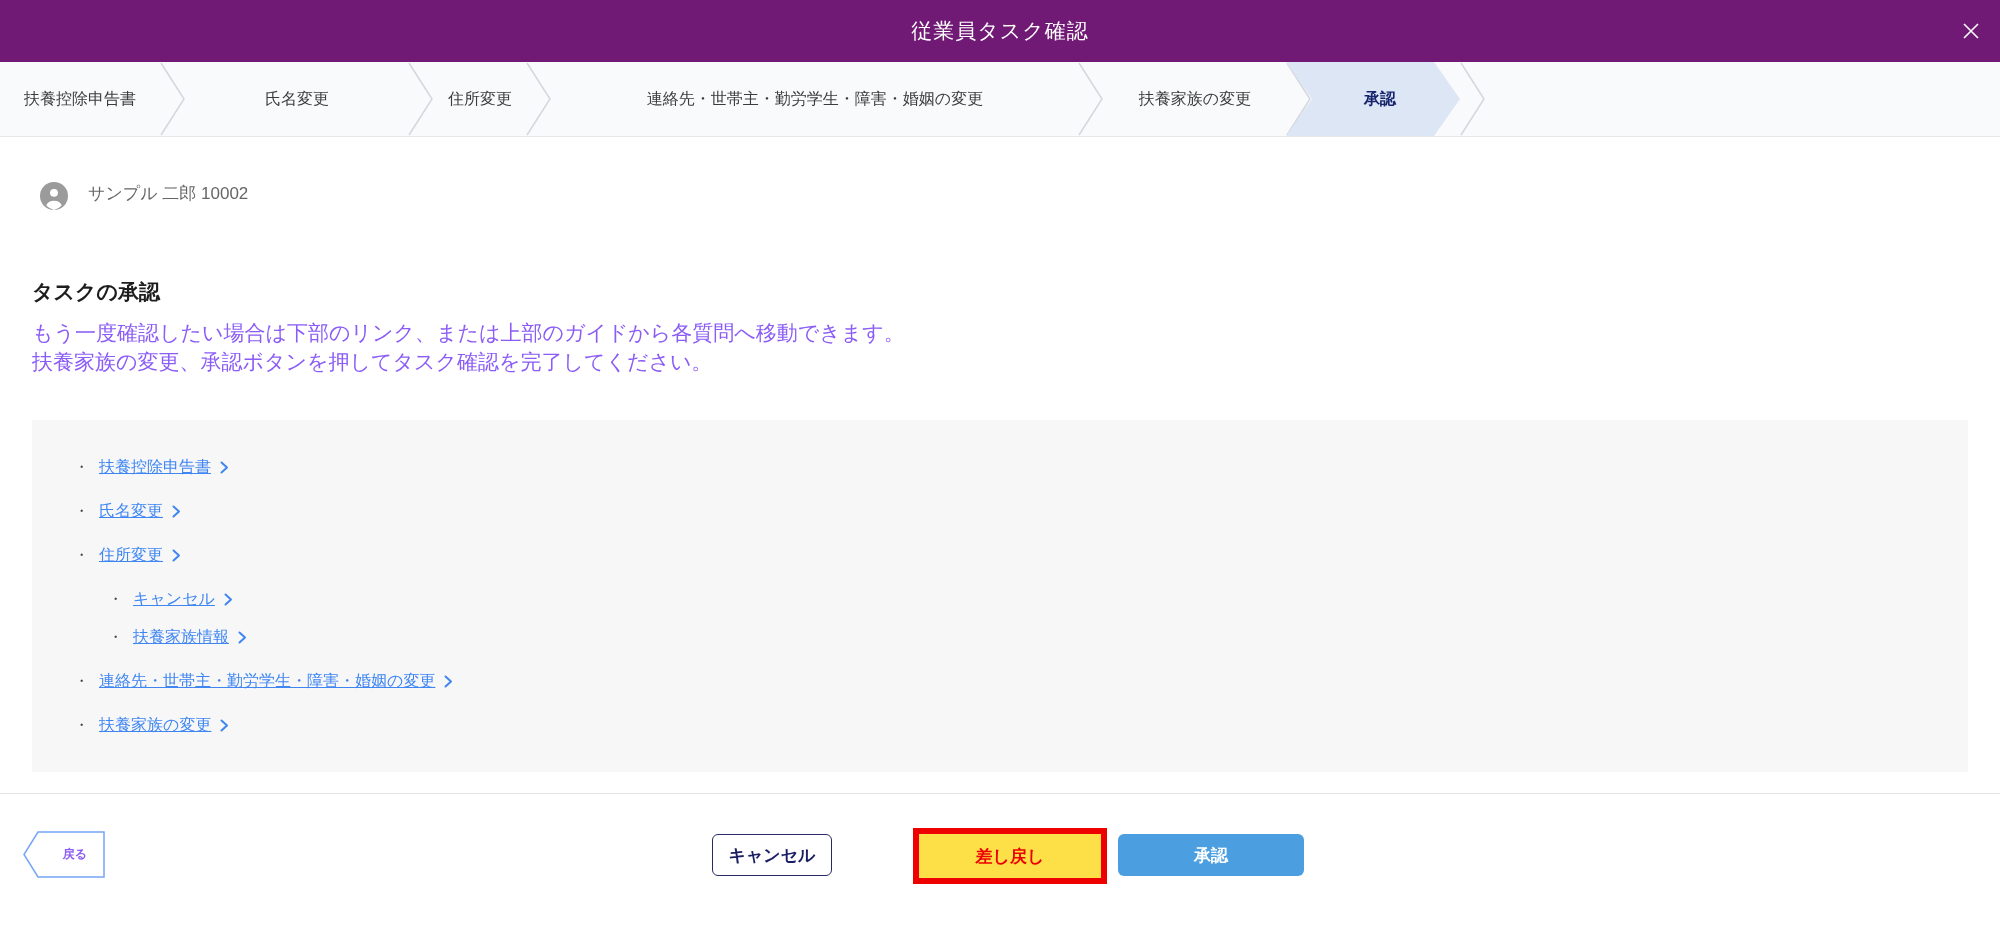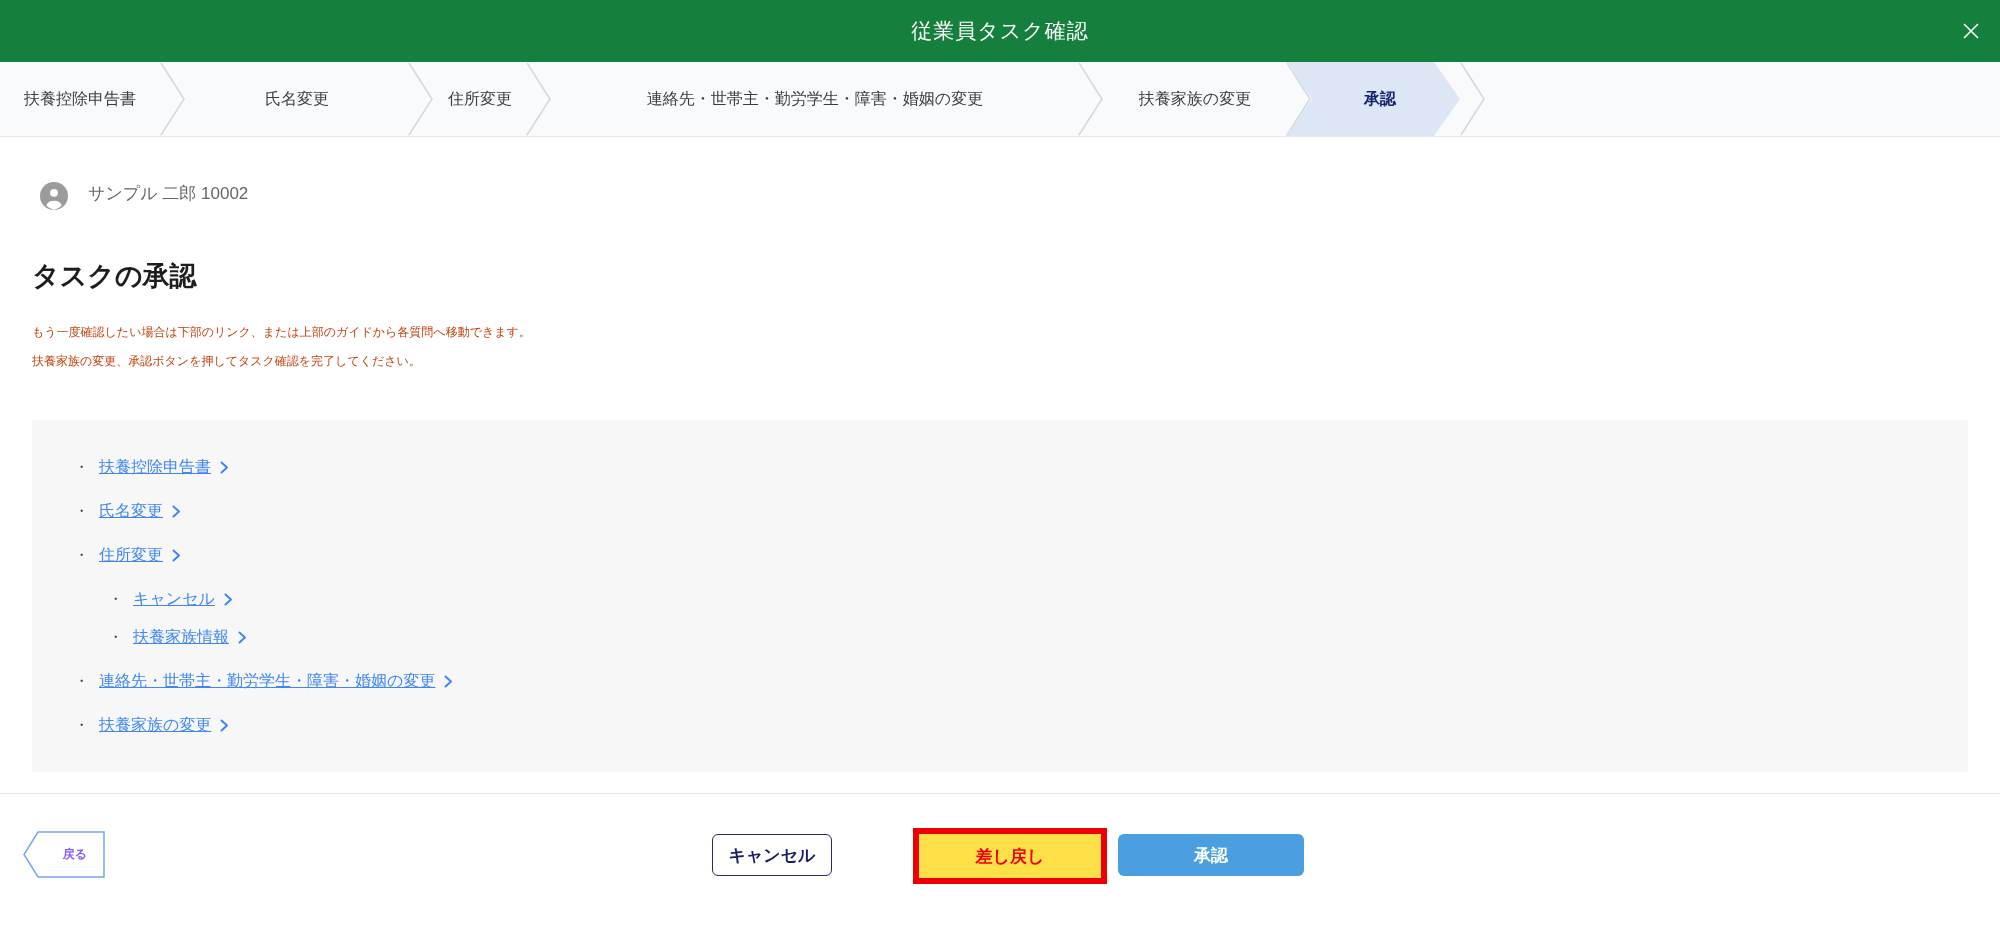--- a/index.html
+++ b/index.html
@@ -1,21 +1,21 @@
 <!DOCTYPE html>
 <html><head>
 <meta charset="utf-8">
 <style>
   * { margin:0; padding:0; box-sizing:border-box; }
   html,body { width:2000px; height:945px; background:#fff;
     font-family:"Liberation Sans","DejaVu Sans",sans-serif; }
   .window { width:2000px; height:945px; position:relative; background:#fff; overflow:hidden; }
 
   
-  .modal-header { height:62px; background:#15803d; position:relative; }
+  .modal-header { height:62px; background:#701a75; position:relative; }
   .modal-title { position:absolute; left:0; right:0; top:0; height:62px;
     display:flex; align-items:center; justify-content:center;
     color:#fff; font-size:21px; font-weight:500; letter-spacing:1px; }
   .close-btn { position:absolute; right:16px; top:19px; width:26px; height:26px;
     background:transparent; border:none; cursor:pointer; display:flex; align-items:center; justify-content:center; }
 
   
   .stepper { height:75px; background:#f9fafc; border-bottom:1px solid #e6e7e9;
     display:flex; align-items:stretch; }
   .step { display:flex; align-items:center; justify-content:center;
@@ -23,22 +23,22 @@
   .sep { width:26px; flex:0 0 26px; }
   .sep svg { display:block; width:26px; height:100%; }
   .step.active { background:#dde6f5; color:#16246d; font-weight:700;
     margin-left:-26px; padding-left:14px;
     clip-path:polygon(0 0, calc(100% - 26px) 0, 100% 50%, calc(100% - 26px) 100%, 0 100%, 26px 50%); }
 
   
   .main { padding:0 32px; }
   .user-row { margin-top:45px; display:flex; gap:20px; padding-left:8px; }
   .user-row .uname { color:#666; font-size:17px; }
-  .page-title { margin-top:44px; font-size:27px; font-weight:700; color:#1d1d1d; }
-  .desc { margin-top:24px; font-size:12px; line-height:29px; color:#c2410c; }
+  .page-title { margin-top:64px; font-size:21px; font-weight:700; color:#1d1d1d; }
+  .desc { margin-top:12px; font-size:21px; line-height:29px; color:#8b5cf6; }
 
   .links-box { margin-top:44px; background:#f7f7f8; border-radius:2px; padding:18px 24px 18px 42px; }
   .links-box ul { list-style:none; }
   .link-item { display:flex; align-items:center; height:30px; margin:14px 0; font-size:16px; }
   .link-item.lvl2 { margin:8px 0; margin-left:34px; }
   .bullet { color:#444; margin-right:10px; font-size:15px; }
   .task-link { color:#3f86f2; text-decoration:underline; cursor:pointer; }
   .link-chev { margin-left:9px; display:inline-flex; }
 
   .divider { margin-top:21px; border:none; border-top:1px solid #e2e2e2; width:100%; }

